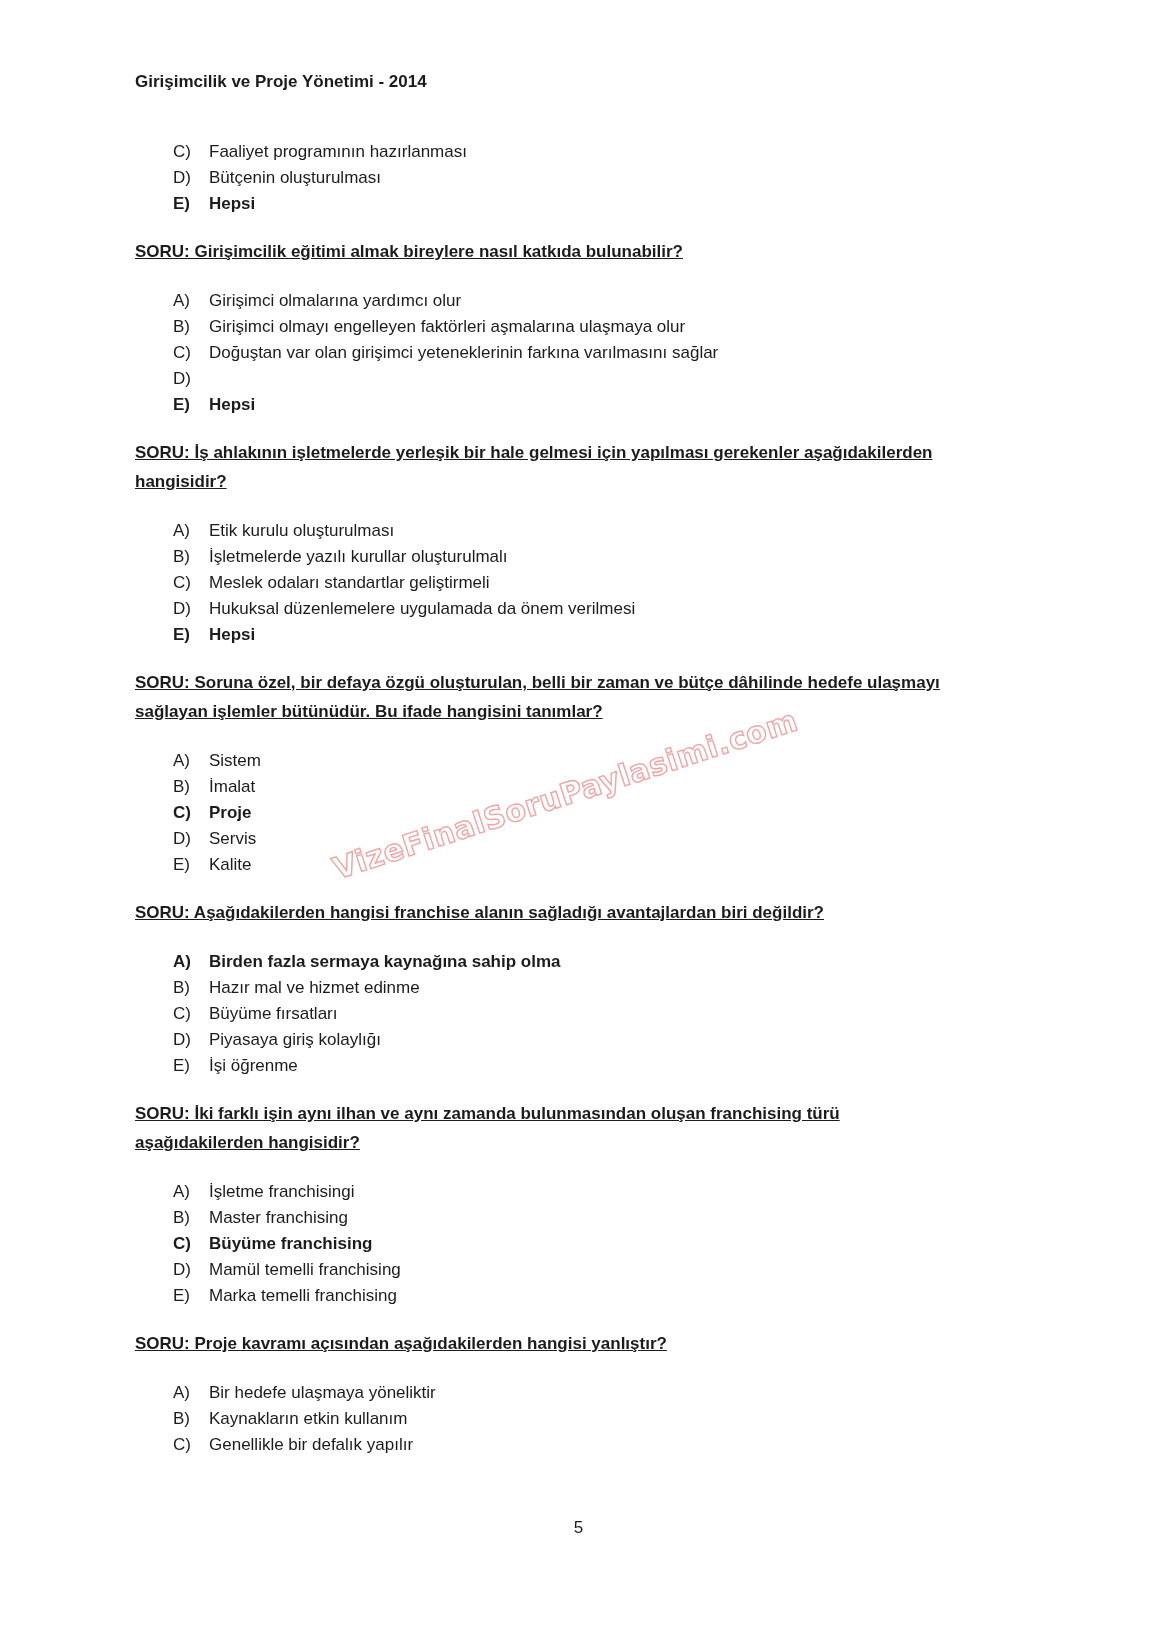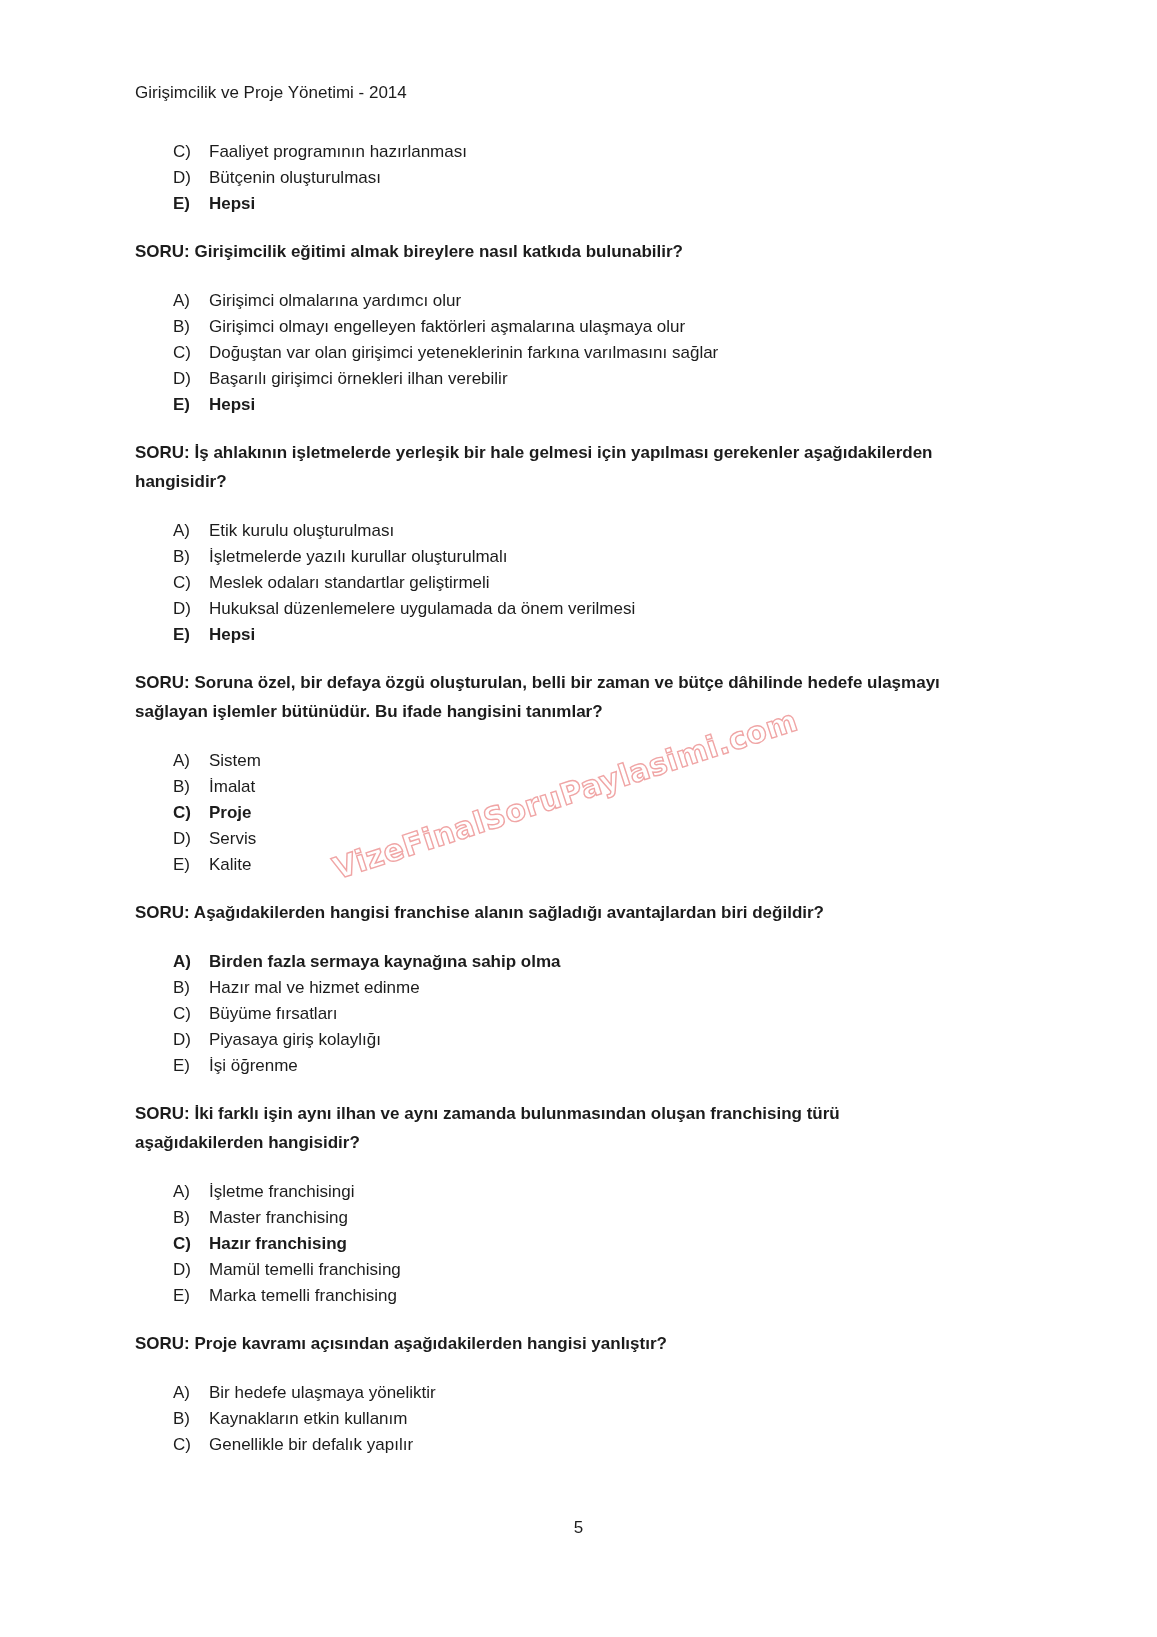--- a/index.html
+++ b/index.html
@@ -7,29 +7,28 @@
     width: 1157px; height: 1637px;
     background: #ffffff;
     font-family: "Liberation Sans", sans-serif;
     color: #1c1c1c;
     position: relative;
     overflow: hidden;
   }
   .page { position: absolute; inset: 0; }
   .doc-header {
     position: absolute; left: 135px; top: 69px;
-    font-size: 17px; line-height: 26px; font-weight: 400;
+    font-size: 17px; line-height: 26px; font-weight: 700;
     white-space: nowrap;
-    margin-top: 11px;
   }
   #questions {
     position: absolute; left: 135px; top: 139px; width: 960px;
   }
   .qblock { margin: 0; padding: 0; }
-  .qtext { margin: 20px 0 22px 0; font-weight: 700; }
+  .qtext { margin: 20px 0 22px 0; font-weight: 700; text-decoration: underline; }
   .qline {
     font-size: 17px; line-height: 29px; white-space: nowrap;
   }
   .opts { margin: 0; padding: 0; list-style: none; }
   .option {
     display: flex; align-items: baseline;
     height: 26px; line-height: 26px; font-size: 17px;
     padding-left: 38px; white-space: nowrap;
   }
   .option .letter { flex: 0 0 36px; width: 36px; }
@@ -85,21 +84,20 @@
           <li class="option">
     <span class="letter">B)</span>
     <span class="text">Girişimci olmayı engelleyen faktörleri aşmalarına ulaşmaya olur</span>
   </li>
           <li class="option">
     <span class="letter">C)</span>
     <span class="text">Doğuştan var olan girişimci yeteneklerinin farkına varılmasını sağlar</span>
   </li>
           <li class="option">
     <span class="letter">D)</span>
-    <span class="text">Başarılı girişimci örnekleri ilhan verebilir</span>
   </li>
           <li class="option bold">
     <span class="letter">E)</span>
     <span class="text">Hepsi</span>
   </li>
         </ul>
   </section>
       <section class="qblock">
     <div class="qtext">
           <div class="qline">SORU: İş ahlakının işletmelerde yerleşik bir hale gelmesi için yapılması gerekenler aşağıdakilerden</div>
@@ -192,21 +190,21 @@
           <li class="option">
     <span class="letter">A)</span>
     <span class="text">İşletme franchisingi</span>
   </li>
           <li class="option">
     <span class="letter">B)</span>
     <span class="text">Master franchising</span>
   </li>
           <li class="option bold">
     <span class="letter">C)</span>
-    <span class="text">Hazır franchising</span>
+    <span class="text">Büyüme franchising</span>
   </li>
           <li class="option">
     <span class="letter">D)</span>
     <span class="text">Mamül temelli franchising</span>
   </li>
           <li class="option">
     <span class="letter">E)</span>
     <span class="text">Marka temelli franchising</span>
   </li>
         </ul>

